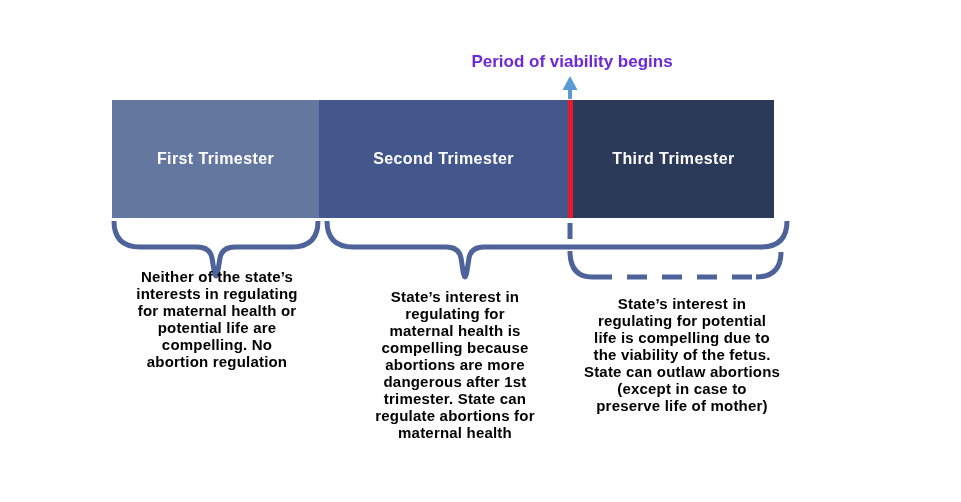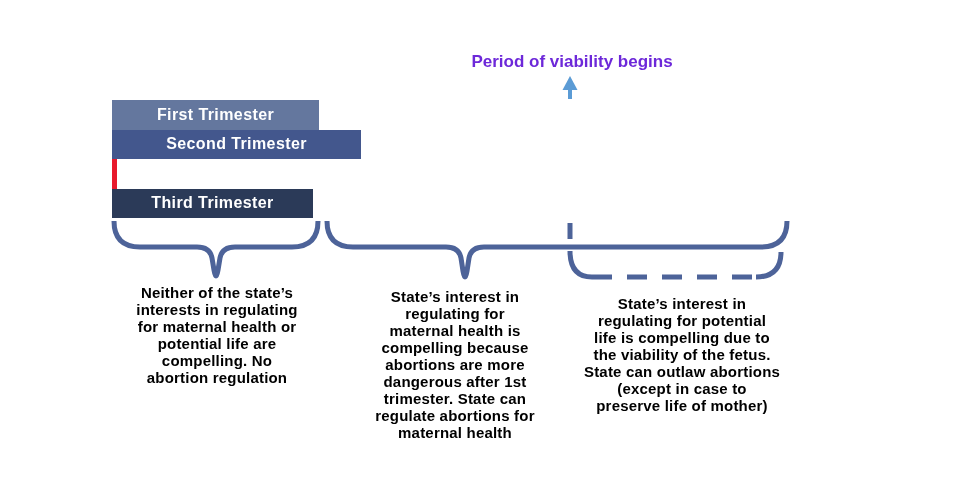--- a/index.html
+++ b/index.html
@@ -23,21 +23,20 @@
     position:absolute;
     left:422px;top:52px;width:300px;
     text-align:center;
     font-size:17px;font-weight:bold;
     color:#6d28d9;
   }
   .bar{
     position:absolute;
     left:112px;top:100px;width:678px;height:118px;
     display:flex;
-    flex-direction:column;
   }
   .seg{
     height:100%;
     display:flex;align-items:center;justify-content:center;
   }
   .seg1{width:207px;}
   .seg2{width:249px;}
   .seg3{width:201px;}
   .redline{width:5px;height:100%;}
   .seg-label{
@@ -52,21 +51,21 @@
   }
   .desc{
     position:absolute;
     text-align:center;
     font-size:15px;font-weight:bold;
     line-height:17px;
     letter-spacing:0.2px;
     color:#000;
     white-space:pre;
   }
-  .desc1{left:87px;top:284px;width:260px;}
+  .desc1{left:87px;top:268px;width:260px;}
   .desc2{left:325px;top:288px;width:260px;}
   .desc3{left:547px;top:295px;width:270px;}
 </style>
 </head>
 <body>
 
 <div class="stage">
 
 
   <div class="viability-label">Period of viability begins</div>

